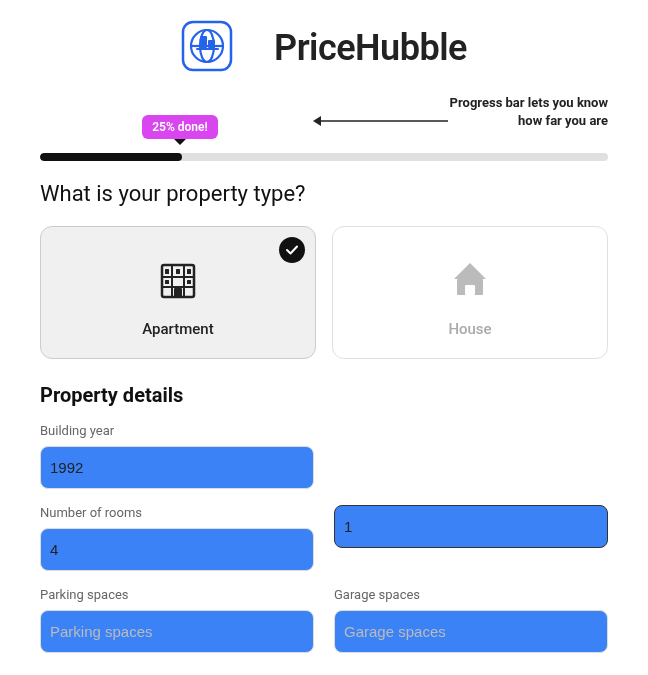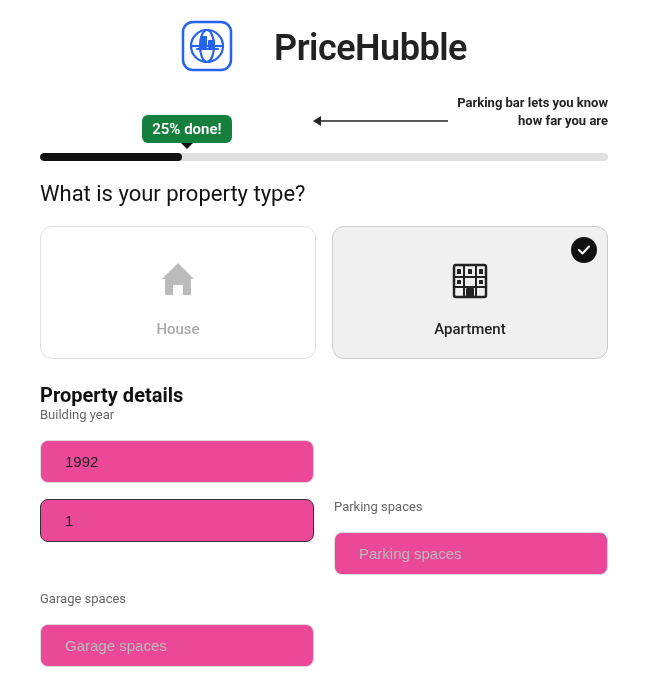--- a/index.html
+++ b/index.html
@@ -49,23 +49,23 @@
     .progress-fill {
       height: 100%;
       background: #111;
       border-radius: 4px;
       width: 25%;
     }
     .progress-tooltip {
       position: absolute;
       top: -38px;
       left: 18%;
-      background: #15803d;
+      background: #d946ef;
       color: #fff;
-      font-size: 15px;
+      font-size: 12px;
       font-weight: 600;
       padding: 5px 10px;
       border-radius: 6px;
       white-space: nowrap;
     }
     .progress-tooltip::after {
       content: '';
       position: absolute;
       bottom: -6px;
       left: 50%;
@@ -139,46 +139,47 @@
       font-size: 40px;
       line-height: 1;
     }
 
     
     .section-title {
       width: 100%;
       font-size: 20px;
       font-weight: 700;
       color: #111;
+      margin-bottom: 16px;
     }
     .form-grid {
       display: grid;
       grid-template-columns: 1fr 1fr;
       gap: 16px 20px;
       width: 100%;
       margin-bottom: 24px;
     }
     .field-group {
       display: flex;
       flex-direction: column;
-      gap: 18px;
+      gap: 8px;
     }
     .field-label {
       font-size: 13px;
       color: #666;
       font-weight: 400;
     }
     .field-input {
       border: 1.5px solid #ddd;
       border-radius: 8px;
-      padding: 12px 24px;
+      padding: 12px 9px;
       font-size: 15px;
       color: #222;
       outline: none;
-      background: #ec4899;
+      background: #3b82f6;
     }
     .field-input.active {
       border-color: #333;
     }
     .field-input::placeholder {
       color: #bbb;
     }
 
     
     .annotation-wrapper {
@@ -218,51 +219,40 @@
 
       <rect x="19" y="16" width="7" height="12" rx="1" fill="#2563eb"></rect>
       <rect x="27" y="20" width="7" height="8" rx="1" fill="#2563eb"></rect>
       <rect x="15" y="28" width="23" height="2" rx="1" fill="#2563eb"></rect>
     </svg>
   </div>
   <span class="logo-text">PriceHubble</span>
 </div>
 
 <div class="annotation-wrapper">
-  <span class="annotation-text">Parking bar lets you know how far you are</span>
+  <span class="annotation-text">Progress bar lets you know how far you are</span>
 
   <div class="annotation-arrow">
     <svg width="140" height="18" viewBox="0 0 140 18">
       <line x1="135" y1="9" x2="5" y2="9" stroke="#222" stroke-width="1.5"></line>
       <polygon points="0,9 8,4 8,14" fill="#222"></polygon>
     </svg>
   </div>
 </div>
 
 <div class="progress-area">
   <div class="progress-tooltip">25% done!</div>
   <div class="progress-track">
     <div class="progress-fill"></div>
   </div>
 </div>
 
 <div class="question">What is your property type?</div>
 
 <div class="property-cards">
-
-  <div class="property-card unselected">
-    <div class="card-icon" style="color:#bbb;">
-      <svg width="48" height="48" viewBox="0 0 48 48" fill="none">
-        <polygon points="24,8 40,24 8,24" fill="#bbb"></polygon>
-        <rect x="11" y="24" width="26" height="16" rx="1" fill="#bbb"></rect>
-        <rect x="19" y="30" width="10" height="10" rx="1" fill="#fff"></rect>
-      </svg>
-    </div>
-    <span class="card-label">House</span>
-  </div>
 
   <div class="property-card selected">
     <div class="check-badge">
       <svg viewBox="0 0 14 14" fill="none">
         <polyline points="2,7 5.5,10.5 12,3.5" stroke="#fff" stroke-width="2" stroke-linecap="round" stroke-linejoin="round"></polyline>
       </svg>
     </div>
     <div class="card-icon">
       <svg width="48" height="48" viewBox="0 0 48 48" fill="none">
         <rect x="8" y="10" width="32" height="32" rx="2" fill="none" stroke="#222" stroke-width="2.5"></rect>
@@ -275,34 +265,49 @@
         <rect x="22" y="14" width="4" height="5" rx="0.5" fill="#222"></rect>
         <rect x="33" y="14" width="4" height="5" rx="0.5" fill="#222"></rect>
         <rect x="11" y="25" width="4" height="4" rx="0.5" fill="#222"></rect>
         <rect x="33" y="25" width="4" height="4" rx="0.5" fill="#222"></rect>
 
         <rect x="20" y="33" width="8" height="9" rx="1" fill="#222"></rect>
       </svg>
     </div>
     <span class="card-label">Apartment</span>
   </div>
+
+  <div class="property-card unselected">
+    <div class="card-icon" style="color:#bbb;">
+      <svg width="48" height="48" viewBox="0 0 48 48" fill="none">
+        <polygon points="24,8 40,24 8,24" fill="#bbb"></polygon>
+        <rect x="11" y="24" width="26" height="16" rx="1" fill="#bbb"></rect>
+        <rect x="19" y="30" width="10" height="10" rx="1" fill="#fff"></rect>
+      </svg>
+    </div>
+    <span class="card-label">House</span>
+  </div>
 </div>
 
 <div class="section-title">Property details</div>
 
 <div class="form-grid">
 
   <div class="field-group">
     <label class="field-label">Building year</label>
     <input class="field-input" type="text" value="1992" style="">
   </div>
 
   <div class="field-group">
   </div>
 
+  <div class="field-group">
+    <label class="field-label">Number of rooms</label>
+    <input class="field-input" type="text" value="4" style="">
+  </div>
 
   <div class="field-group">
     <input class="field-input active" type="text" value="1" style="">
   </div>
 
   <div class="field-group">
     <label class="field-label">Parking spaces</label>
     <input class="field-input" type="text" placeholder="Parking spaces" style="">
   </div>
 

